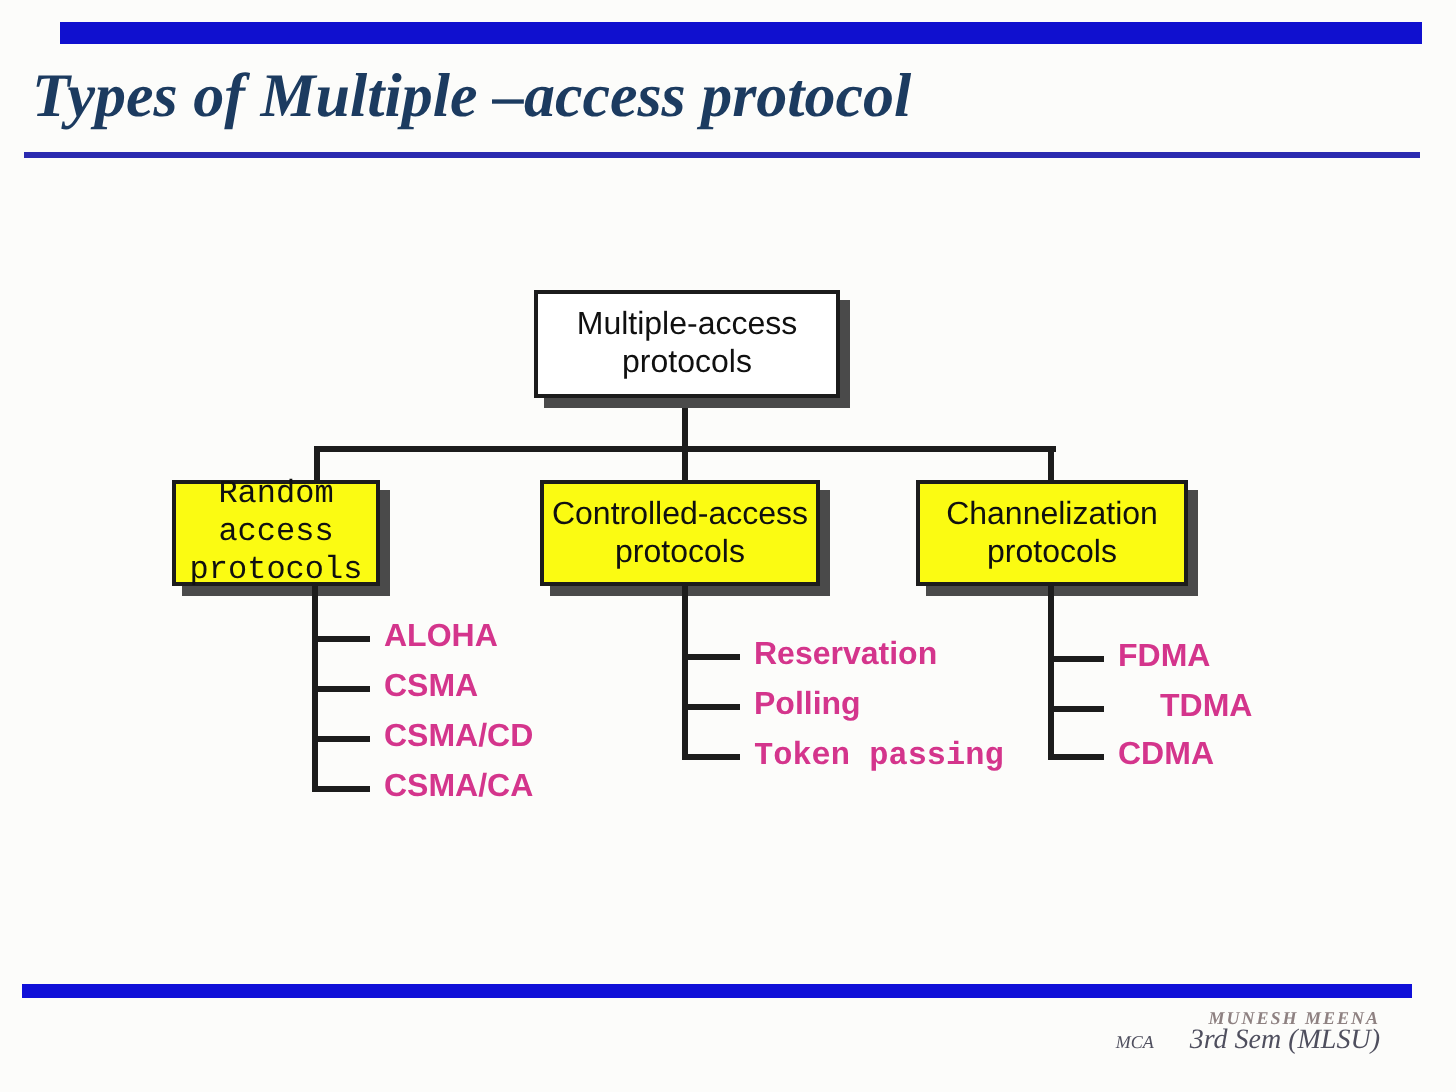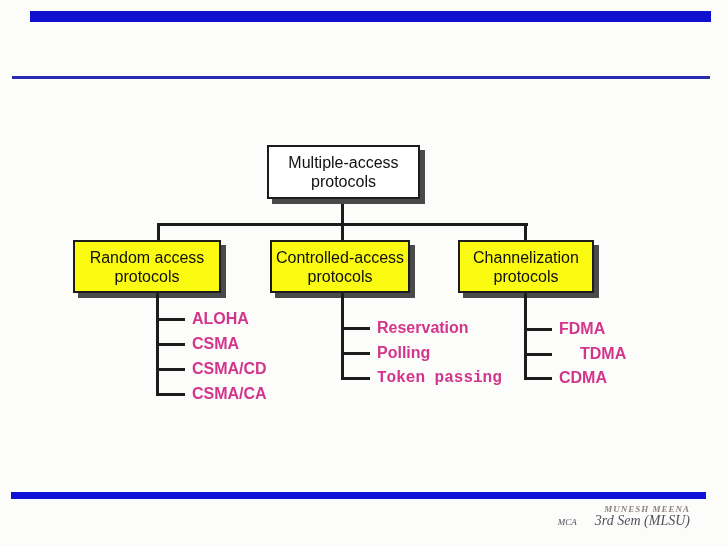--- a/index.html
+++ b/index.html
@@ -67,33 +67,34 @@
     font-size:9px;color:#4f4f5e;margin-right:18px;
   }
 </style>
 </head>
 <body>
 
 <div class="slide">
 
   <div class="top-bar"></div>
 
+  <h1 class="title">Types of Multiple –access protocol</h1>
   <div class="title-underline"></div>
 
   <div>
 
     <div class="line" style="left:341px;top:198px;width:3px;height:27px;"></div>
     <div class="line" style="left:157px;top:223px;width:371px;height:3px;"></div>
     <div class="line" style="left:157px;top:223px;width:3px;height:19px;"></div>
     <div class="line" style="left:341px;top:223px;width:3px;height:19px;"></div>
     <div class="line" style="left:524px;top:223px;width:3px;height:19px;"></div>
 
     <div class="box root" style="left:267px;top:145px;width:153px;height:54px;">Multiple-access protocols</div>
 
-    <div class="box yellow" style="left:73px;top:240px;width:148px;height:53px;">Random access protocols</div>
+    <div class="box yellow" style="left:86px;top:240px;width:104px;height:53px;font-family:Liberation Mono, monospace;">Random access protocols</div>
 
     <div class="box yellow" style="left:270px;top:240px;width:140px;height:53px;">Controlled-access protocols</div>
 
     <div class="box yellow" style="left:458px;top:240px;width:136px;height:53px;">Channelization protocols</div>
 
     <div class="line" style="left:156px;top:292px;width:3px;height:104px;"></div>
     <div class="line" style="left:158px;top:318px;width:27px;height:3px;"></div>
     <div class="line" style="left:158px;top:343px;width:27px;height:3px;"></div>
     <div class="line" style="left:158px;top:368px;width:27px;height:3px;"></div>
     <div class="line" style="left:158px;top:393px;width:27px;height:3px;"></div>

